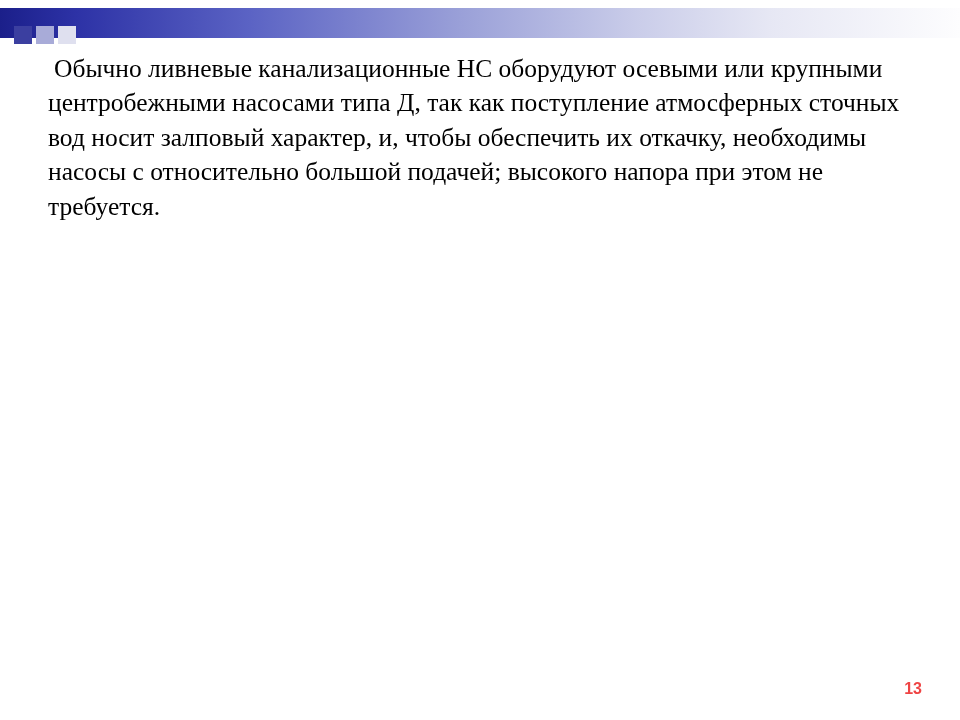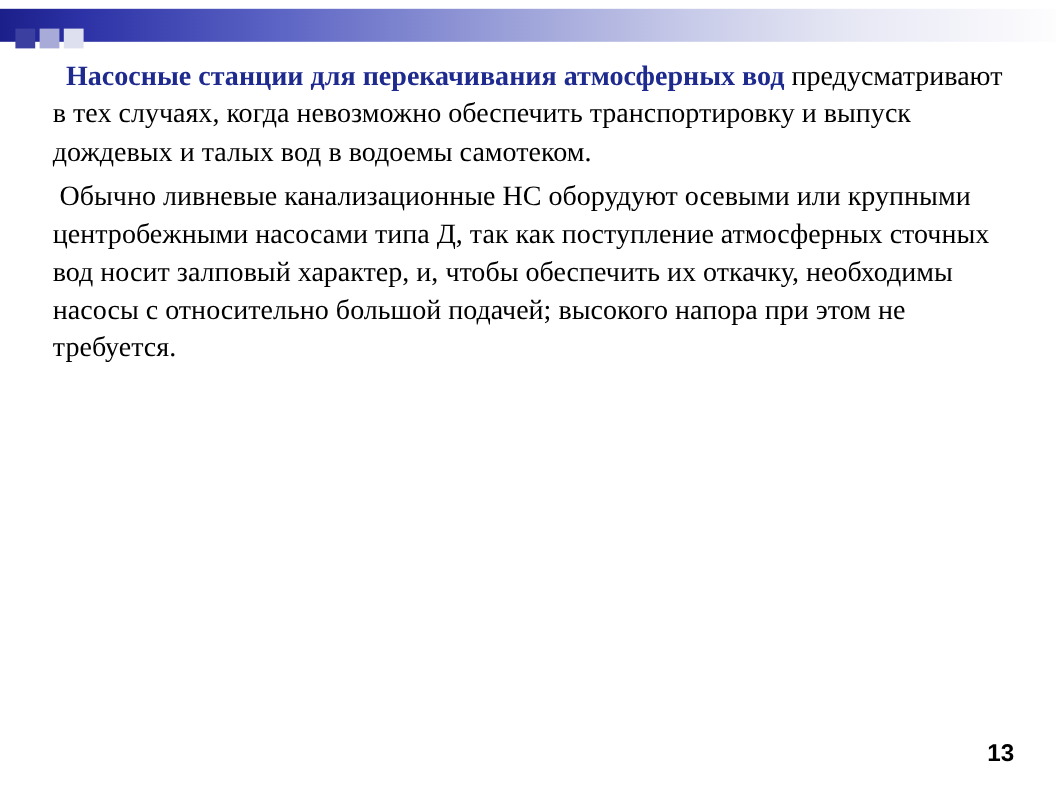--- a/index.html
+++ b/index.html
@@ -74,38 +74,37 @@
     color: #1f2a8f;
     font-weight: bold;
   }
 
   
   .page-number {
     position: absolute;
     right: 38px;
     bottom: 22px;
     font-family: "Liberation Sans", sans-serif;
-    font-size: 22px;
+    font-size: 16px;
     font-weight: bold;
-    color: #000000;
+    color: #ef4444;
   }
 </style>
 </head>
 <body>
 
 <div class="slide">
 
   <div class="header-band"></div>
   <div class="header-square sq1"></div>
   <div class="header-square sq2"></div>
   <div class="header-square sq3"></div>
 
   <div class="content">
 
-    <p class="first"><span class="lead">Насосные станции </span><span class="lead">для перекачивания атмосферных </span><span class="lead underlined">вод</span><span> предусматривают в тех случаях, когда невозможно обеспечить транспортировку и выпуск дождевых и талых вод в водоемы самотеком.</span></p>
 
     <p class="para">Обычно ливневые канализационные НС оборудуют осевыми или крупными центробежными насосами типа Д, так как поступление атмосферных сточных вод носит залповый характер, и, чтобы обеспечить их откачку, необходимы насосы с относительно большой подачей; высокого напора при этом не требуется.</p>
 
 
   </div>
 
   <div class="page-number">13</div>
 
 </div>
 

